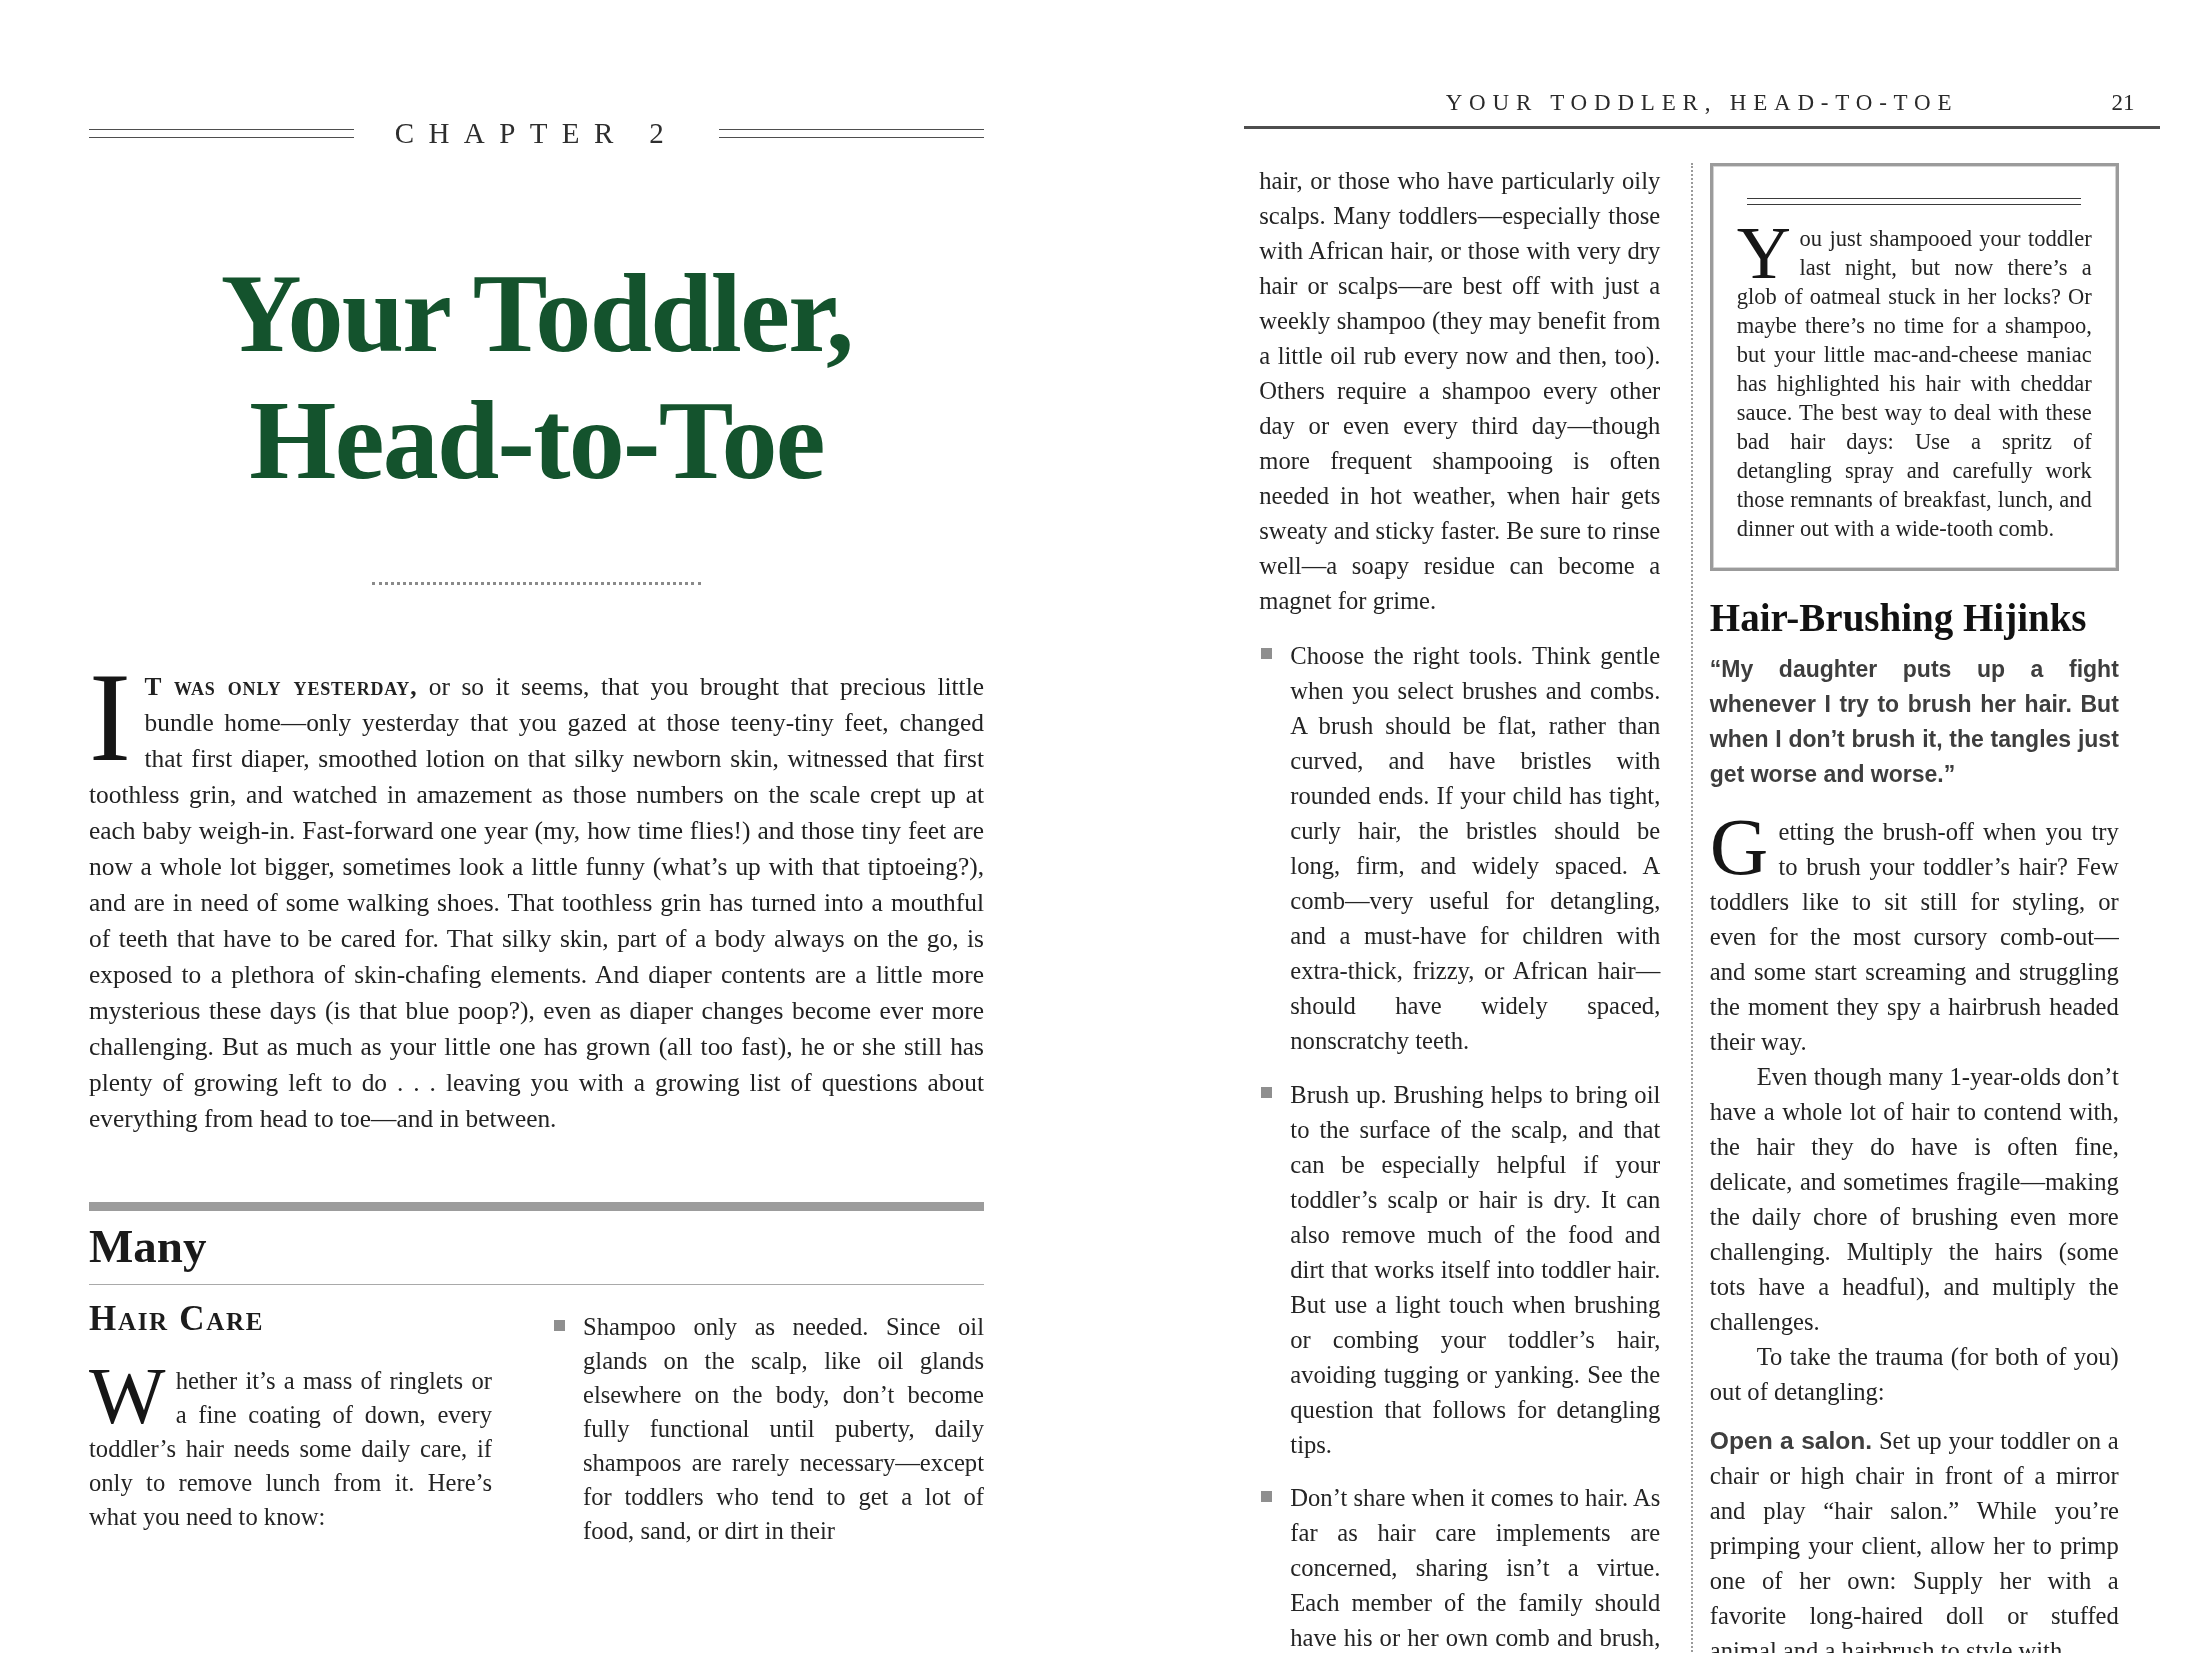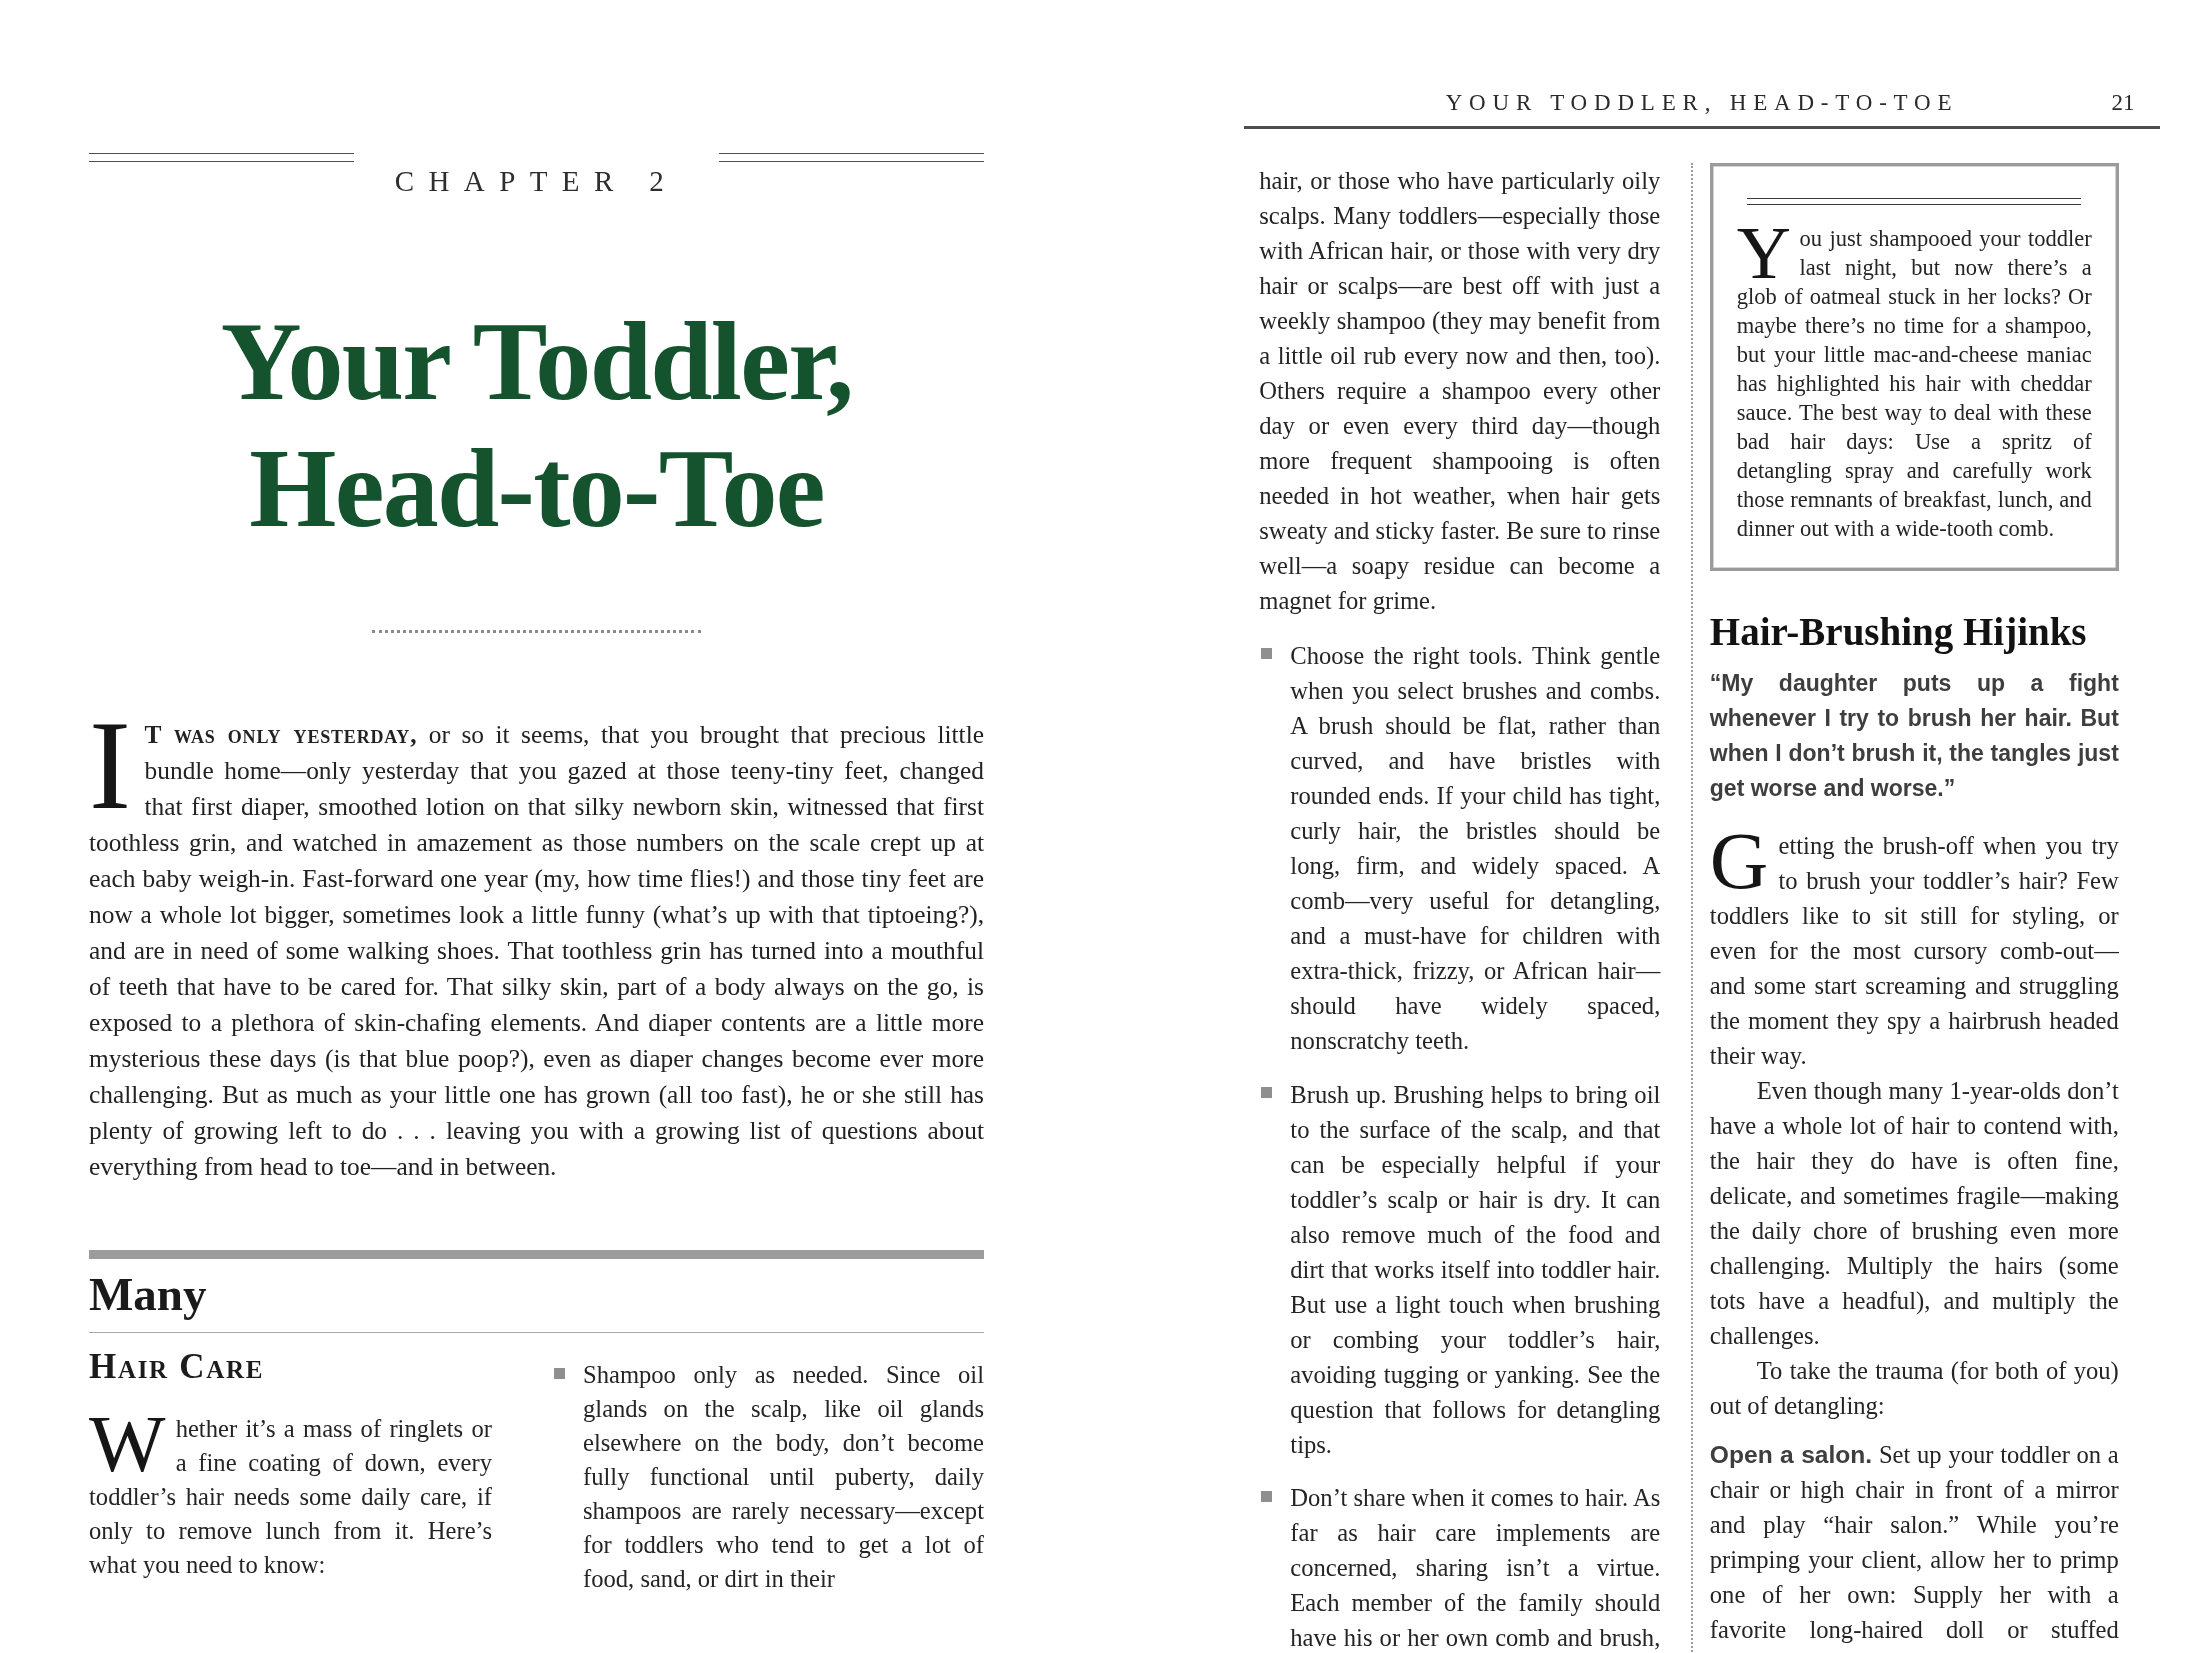--- a/index.html
+++ b/index.html
@@ -7,21 +7,21 @@
     width:2205px;height:1654px;position:relative;background:#ffffff;
     font-family:"Liberation Serif","DejaVu Serif",serif;color:#1f1f1f;
     overflow:hidden;
   }
   .page{position:absolute;top:0;}
   
   .lp{left:89px;width:895px;}
   .chapter-row{margin-top:117px;display:flex;align-items:center;}
   .chapter-rule{flex:1;height:7.6px;border-top:1.7px solid #4e4e4e;border-bottom:1.7px solid #4e4e4e;}
   .chapter-label{
-    padding:0 41px;font-size:29px;letter-spacing:14.4px;color:#2e2e2e;white-space:nowrap;margin-top:48px;
+    padding:0 41px;font-size:29px;letter-spacing:14.4px;color:#2e2e2e;white-space:nowrap;
   }
   .book-title{
     margin-top:100px;text-align:center;font-weight:700;color:#14532d;
     font-size:112px;line-height:127px;letter-spacing:-1.7px;
   }
   .title-dots{
     margin:78px auto 0;width:329px;height:0;border-bottom:3.4px dotted #8a8a8a;
   }
   .intro{
     margin-top:83px;font-size:25.4px;line-height:36px;text-align:justify;color:#222;
@@ -62,21 +62,21 @@
   .rp-col2{width:409px;}
   .rp-col1 .bullets{margin-top:20.4px;}
   
   .sidebar{
     border:3.4px solid #9b9b9b;box-shadow:inset 0 0 0 0.8px #c7c7c7;
     padding:22px 24px 25.4px 24px;background:#fff;
   }
   .sidebar-title{text-align:center;font-size:36px;font-weight:700;color:#1a1a1a;line-height:42px;}
   .sidebar-rule{width:94%;margin:10.2px auto 18.7px;height:5.1px;border-top:1.7px solid #3a3a3a;border-bottom:1.7px solid #3a3a3a;}
   .sidebar-body{font-size:22.5px;line-height:29px;text-align:justify;color:#242424;}
-  .hijinks-heading{margin-top:39px;font-size:39px;font-weight:700;color:#121212;line-height:44px;}
+  .hijinks-heading{margin-top:25px;font-size:39px;font-weight:700;color:#121212;line-height:44px;}
   .quote{
     margin-top:22px;font-family:"Liberation Sans","DejaVu Sans",sans-serif;
     font-weight:700;font-size:23px;line-height:35px;color:#3e3e3e;text-align:justify;
   }
   .rp-body{font-size:24.6px;line-height:35px;text-align:justify;color:#242424;}
   .para-g{margin-top:22px;}
   .indent{text-indent:47px;}
   .salon{margin-top:13.6px;}
   .salon-lead{font-family:"Liberation Sans","DejaVu Sans",sans-serif;font-weight:700;color:#3e3e3e;}
 </style>

